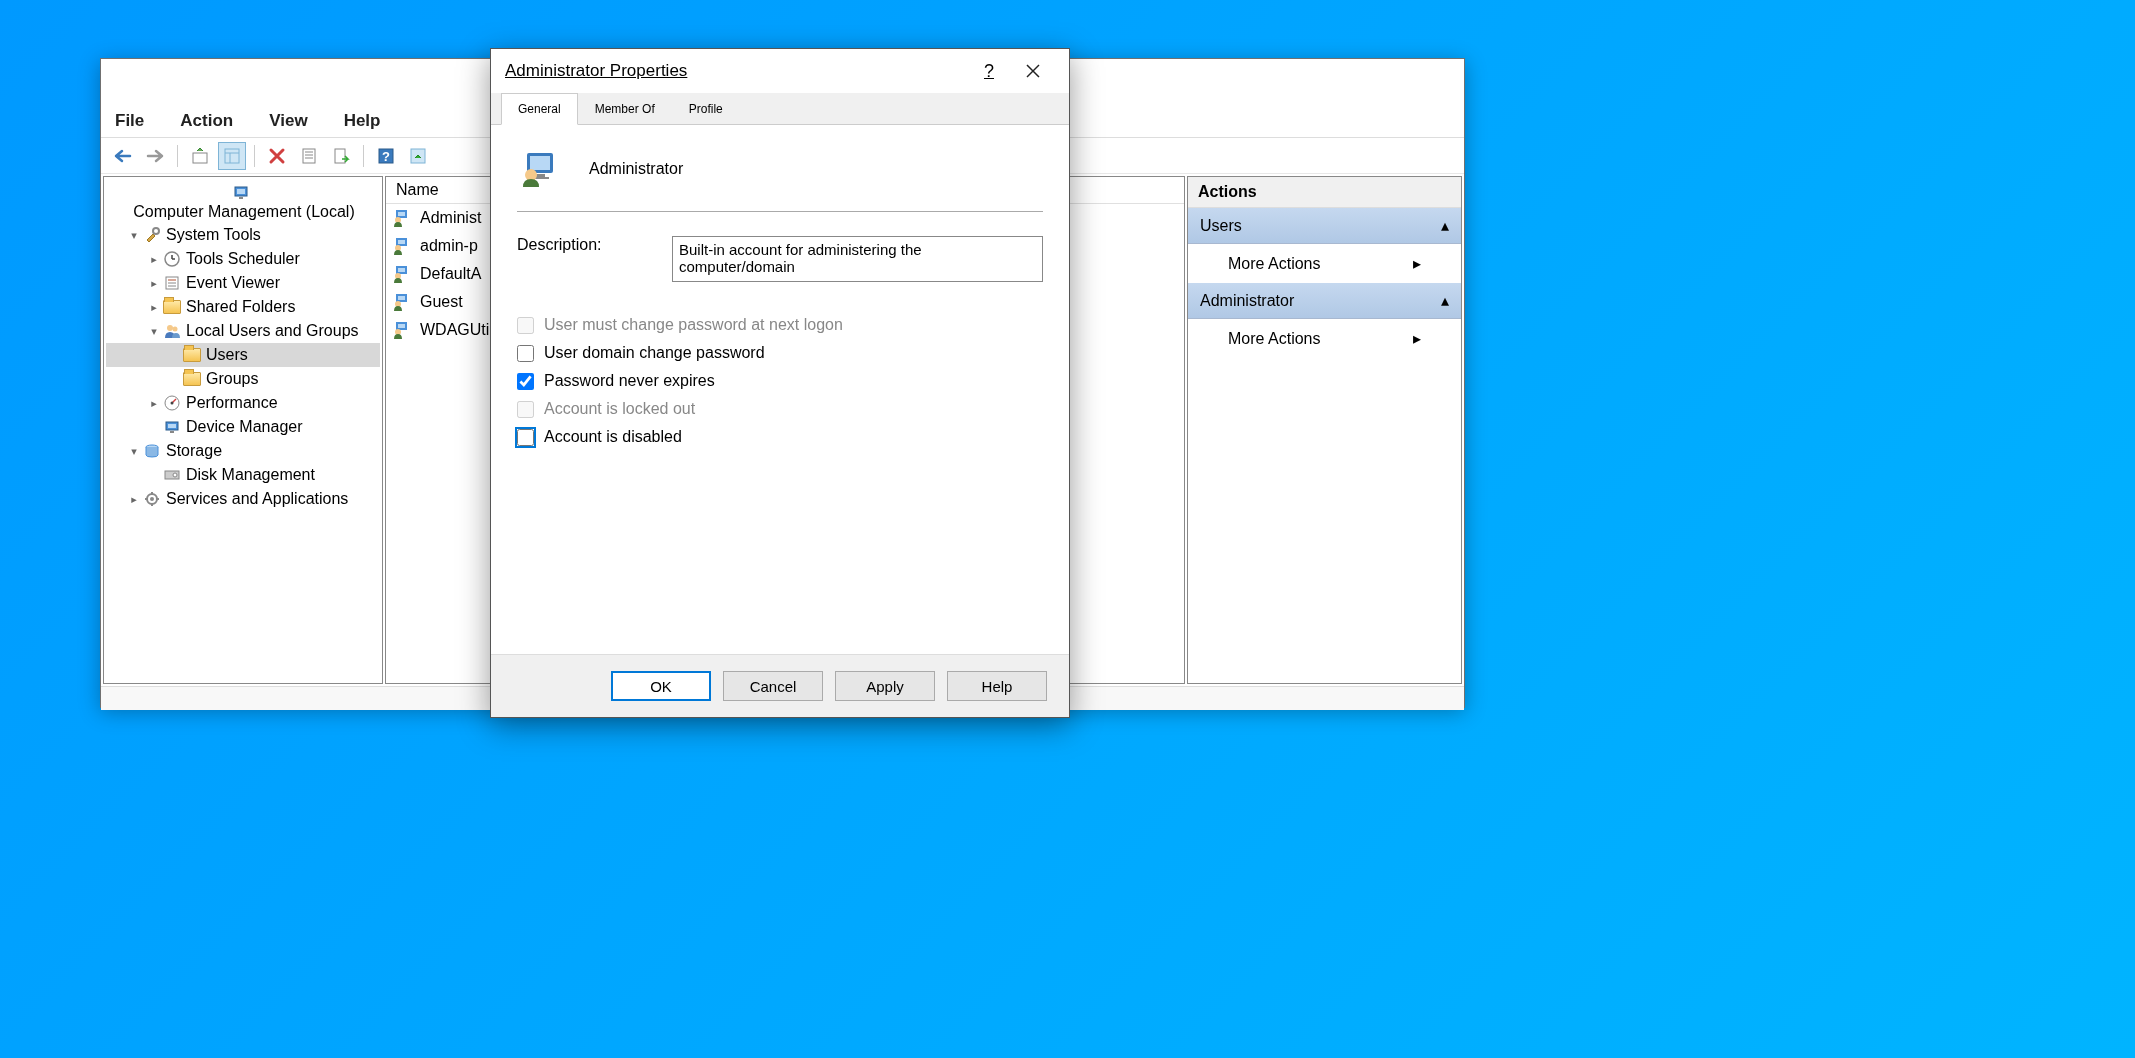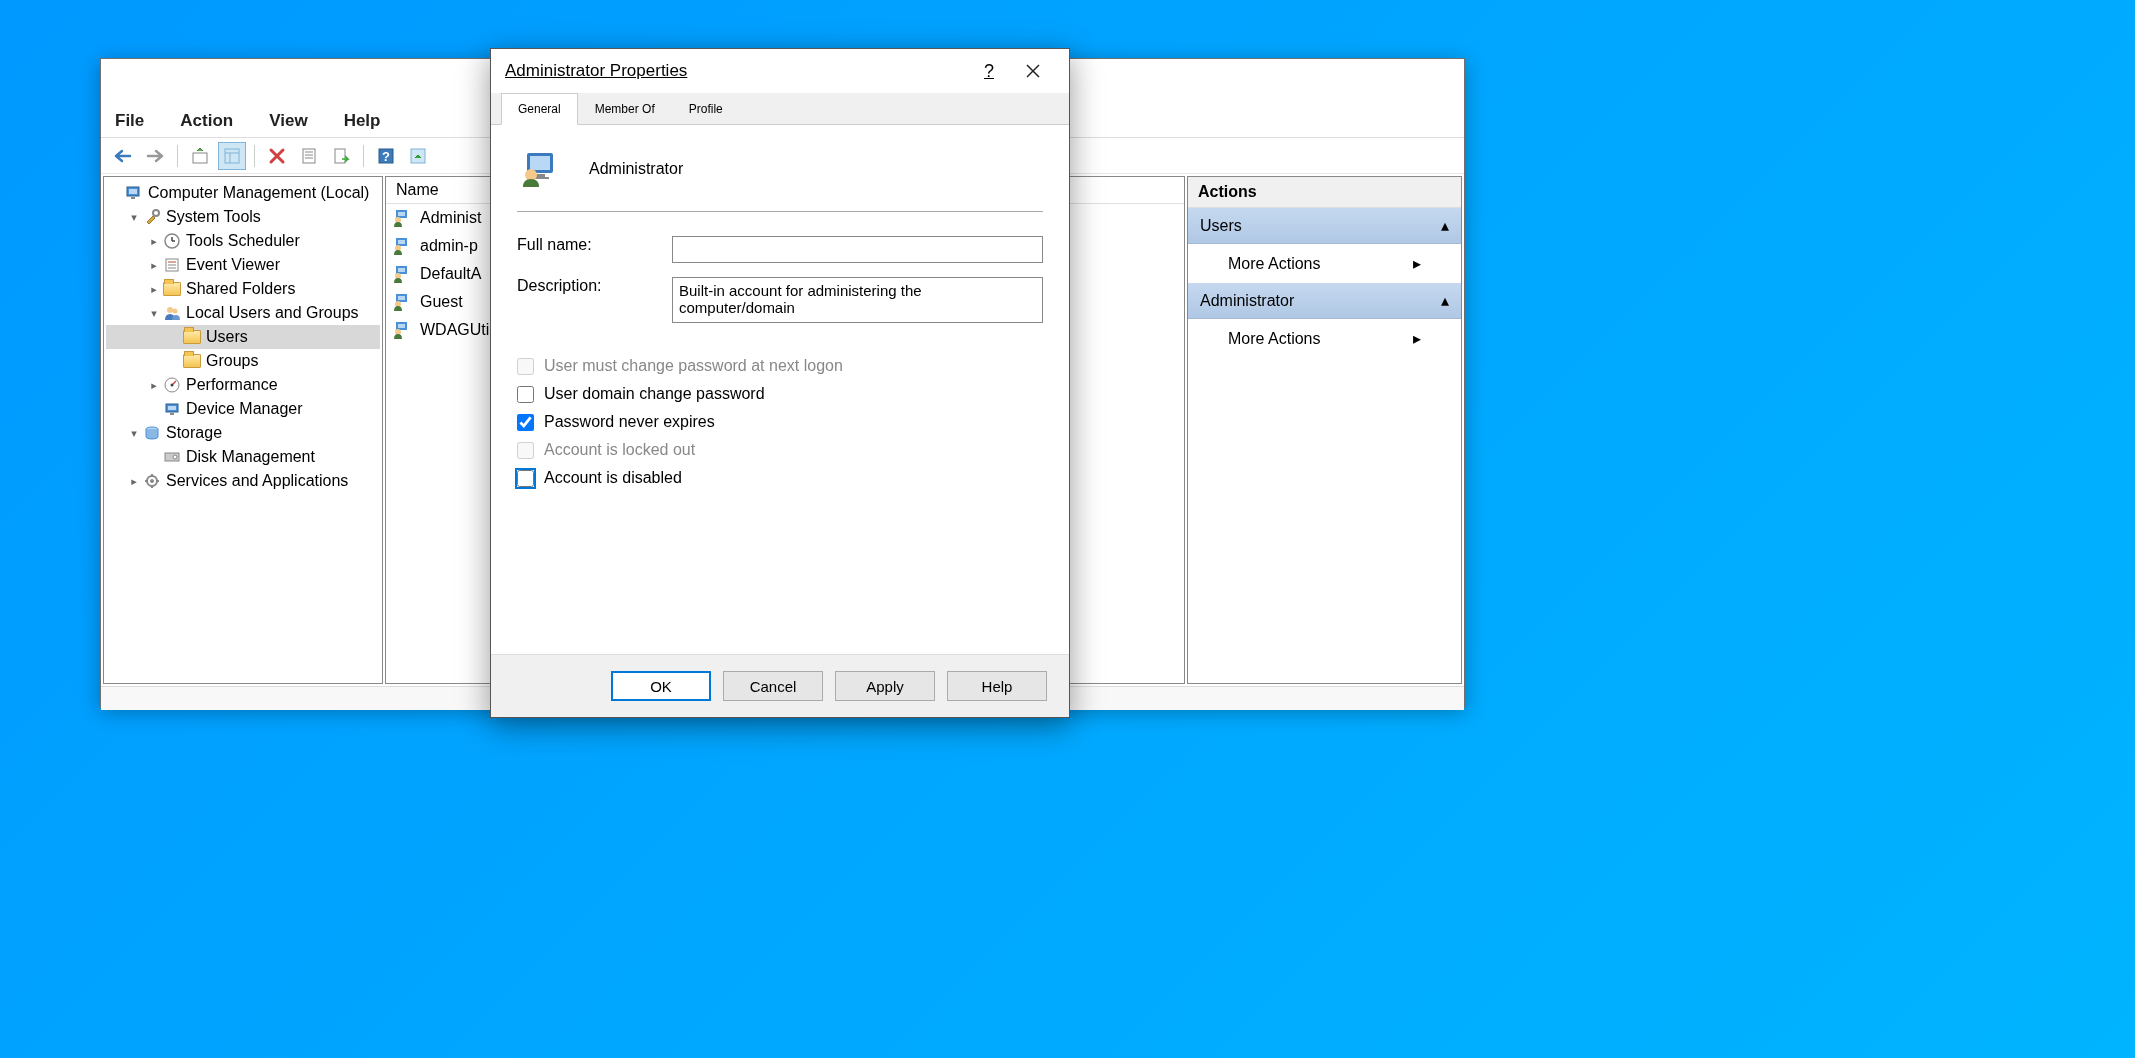--- a/index.html
+++ b/index.html
@@ -21,21 +21,21 @@
 .toolbar .tb-btn { width: 28px; height: 28px; display: flex; align-items: center; justify-content: center; border: 1px solid transparent; }
 .toolbar .tb-btn.sel { background: #cfe6f5; border: 1px solid #7eb4d6; }
 .toolbar .sep { width: 1px; height: 22px; background: #ccc; margin: 0 4px; }
 
 .content { display: flex; height: calc(100% - 46px - 30px - 36px - 24px); }
 .tree-pane { width: 280px; border: 1px solid #888; margin: 2px; padding: 4px 2px; overflow: auto; font-size: 16px; }
 .tree-item { display: flex; align-items: center; padding: 2px 0; white-space: nowrap; }
 .tree-item .chev { width: 16px; text-align: center; font-size: 11px; color: #666; }
 .tree-item .ticon { width: 20px; height: 20px; margin-right: 4px; display: inline-flex; align-items: center; justify-content: center; }
 .tree-item.sel { background: #d8d8d8; }
-.indent-0 { padding-left: 2px; } .indent-1 { padding-left: 20px; } .indent-2 { padding-left: 40px; } .indent-3 { padding-left: 60px; }
+.indent-0 { padding-left: 2px; flex-direction: column; } .indent-1 { padding-left: 20px; } .indent-2 { padding-left: 40px; } .indent-3 { padding-left: 60px; }
 
 .list-pane { flex: 1; border: 1px solid #888; margin: 2px 0 2px 0; font-size: 16px; }
 .list-header { padding: 4px 10px; border-bottom: 1px solid #e0e0e0; background: #fff; }
 .list-row { display: flex; align-items: center; padding: 3px 6px; }
 .list-row .licon { width: 22px; height: 22px; margin-right: 6px; }
 
 .actions-pane { width: 275px; border: 1px solid #888; margin: 2px; font-size: 16px; }
 .actions-header { padding: 6px 10px; font-weight: bold; background: #f0f0f0; border-bottom: 1px solid #ddd; }
 .actions-section { padding: 8px 12px; background: linear-gradient(#c5d8ef, #b0c8e5); border-bottom: 1px solid #a8b8d0; display: flex; justify-content: space-between; align-items: center; }
 .actions-item { padding: 10px 40px; display: flex; justify-content: space-between; align-items: center; }
@@ -403,24 +403,20 @@
             <rect x="13" y="11" width="20" height="14" fill="#b8d8f5"></rect>
             <rect x="18" y="29" width="10" height="3" fill="#888"></rect>
             <rect x="14" y="32" width="18" height="2" fill="#888"></rect>
             <circle cx="14" cy="30" r="6" fill="#f5c98a"></circle>
             <path d="M6 42 Q6 34 14 34 Q22 34 22 42 Z" fill="#4a7a3a"></path>
           </svg>
       </span>
       <span>Administrator</span>
     </div>
     <div class="field-row">
-      <label>Full name:</label>
-      <input type="text" value="" style="">
-    </div>
-    <div class="field-row">
       <label>Description:</label>
       <textarea style="">Built-in account for administering the computer/domain</textarea>
     </div>
     <div style="height:10px"></div>
     <div id="checks">
         <div class="check-row disabled">
           <input type="checkbox" disabled="" style="">
           <span>User must change password at next logon</span>
         </div>
         <div class="check-row">

